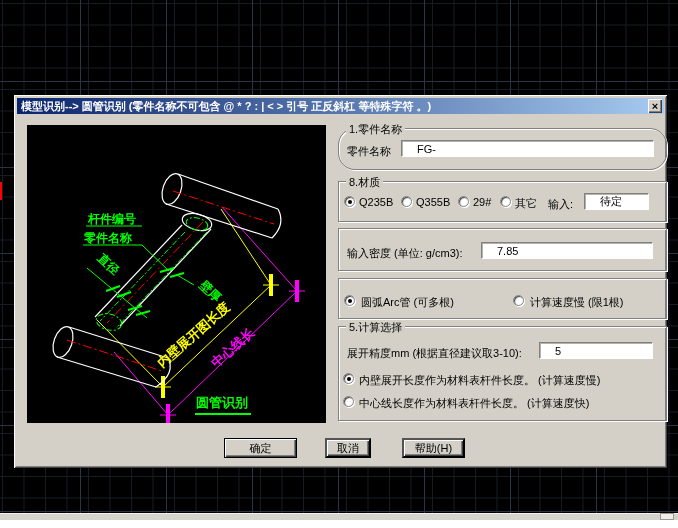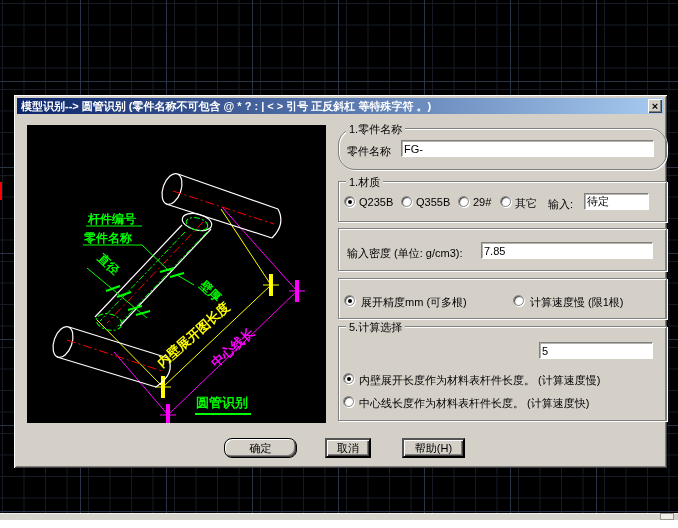--- a/index.html
+++ b/index.html
@@ -54,21 +54,21 @@
   }
   .legend {
     position:absolute; top:-7px; left:7px; background:#d4d0c8;
     font-size:11px; color:#000; padding:0 3px; white-space:nowrap;
   }
   .glabel { position:absolute; font-size:11px; color:#000; white-space:nowrap; }
 
   .field {
     position:absolute; background:#fff; border:1px solid; border-color:#808080 #ffffff #ffffff #808080;
     box-shadow: inset 1px 1px 0 #b5b2ab;
-    font-size:11px; font-family:"Liberation Sans", sans-serif; padding:1px 2px; color:#000;
+    font-size:11px; font-family:"Liberation Sans", sans-serif; padding:1px 15px; color:#000;
   }
 
   .radio {
     position:absolute; width:11px; height:11px; border-radius:50%; background:#fff;
     border:1px solid #808080; box-shadow: inset 1px 1px 1px #404040, 1px 1px 0 #ffffff;
   }
   .radio .dot { display:none; }
   .radio.checked .dot {
     display:block; position:absolute; left:2.5px; top:2.5px; width:4px; height:4px;
     border-radius:50%; background:#000;
@@ -173,21 +173,21 @@
       </svg>
     </div>
 
     <div class="group" style="top:33px; height:42px;border-radius:17px;">
       <span class="legend">1.零件名称</span>
       <span class="glabel" style="left:8px; top:15px;">零件名称</span>
       <input class="field" style="left: 62px; top: 11px; width: 253px; height: 17px;" readonly="" value="FG-">
     </div>
 
     <div class="group" style="top:86px; height:41px;">
-      <span class="legend">1.材质</span>
+      <span class="legend">8.材质</span>
       <span class="radio checked" style="left:5px; top:14px;">
           <span class="dot"></span>
         </span>
       <span class="glabel" style="left:20px; top:14px;">Q235B</span>
       <span class="radio" style="left:62px; top:14px;"></span>
       <span class="glabel" style="left:77px; top:14px;">Q355B</span>
       <span class="radio" style="left:119px; top:14px;"></span>
       <span class="glabel" style="left:134px; top:14px;">29#</span>
       <span class="radio" style="left:161px; top:14px;"></span>
       <span class="glabel" style="left:176px; top:14px;">其它</span>
@@ -197,36 +197,37 @@
 
     <div class="group" style="top:133px; height:43px;">
       <span class="glabel" style="left:8px; top:17px;">输入密度 (单位: g/cm3):</span>
       <input class="field" style="left: 142px; top: 13px; width: 172px; height: 17px;" readonly="" value="7.85">
     </div>
 
     <div class="group" style="top:183px; height:41px;">
       <span class="radio checked" style="left:5px; top:16px;">
           <span class="dot"></span>
         </span>
-      <span class="glabel" style="left:22px; top:16px;">展开精度mm (可多根)</span>
+      <span class="glabel" style="left:22px; top:16px;">圆弧Arc管 (可多根)</span>
       <span class="radio" style="left:174px; top:16px;"></span>
       <span class="glabel" style="left:191px; top:16px;">计算速度慢 (限1根)</span>
     </div>
 
     <div class="group" style="top:231px; height:95px;">
       <span class="legend">5.计算选择</span>
+      <span class="glabel" style="left:8px; top:19px;">展开精度mm (根据直径建议取3-10):</span>
       <input class="field" style="left: 200px; top: 15px; width: 114px; height: 17px;" readonly="" value="5">
       <span class="radio checked" style="left:4px; top:46px;">
           <span class="dot"></span>
         </span>
       <span class="glabel" style="left:20px; top:46px;">内壁展开长度作为材料表杆件长度。 (计算速度慢)</span>
       <span class="radio" style="left:4px; top:69px;"></span>
       <span class="glabel" style="left:20px; top:69px;">中心线长度作为材料表杆件长度。 (计算速度快)</span>
     </div>
 
-    <button class="btn btn-default" style="left:210px; top:343px; width:73px;border-radius:8px;">确定</button>
+    <button class="btn btn-default" style="left:210px; top:343px; width:73px;">确定</button>
     <button class="btn" style="left:311px; top:343px; width:46px;">取消</button>
     <button class="btn" style="left:388px; top:343px; width:63px;">帮助(H)</button>
   </div>
 
   <div class="cmd-strip"></div>
   <div class="cmd-corner"></div>
 </div>
 
 </body></html>

